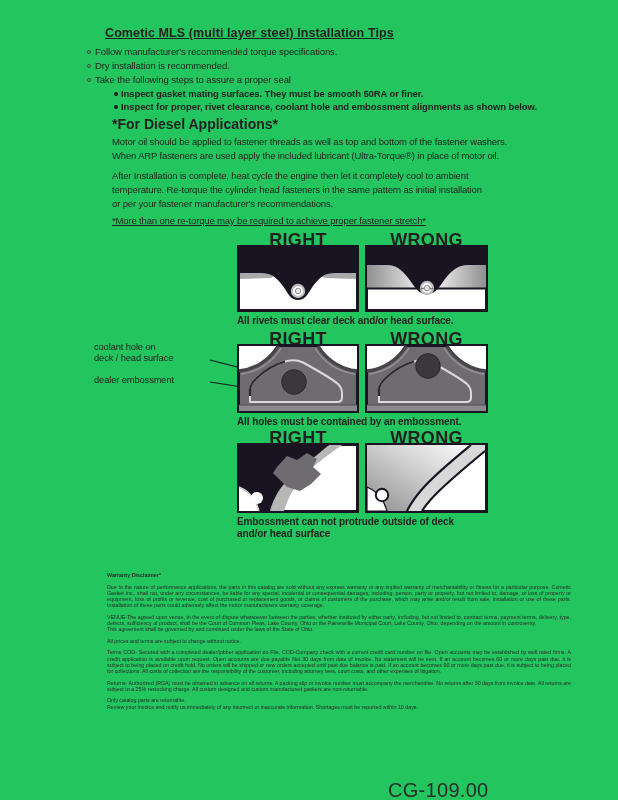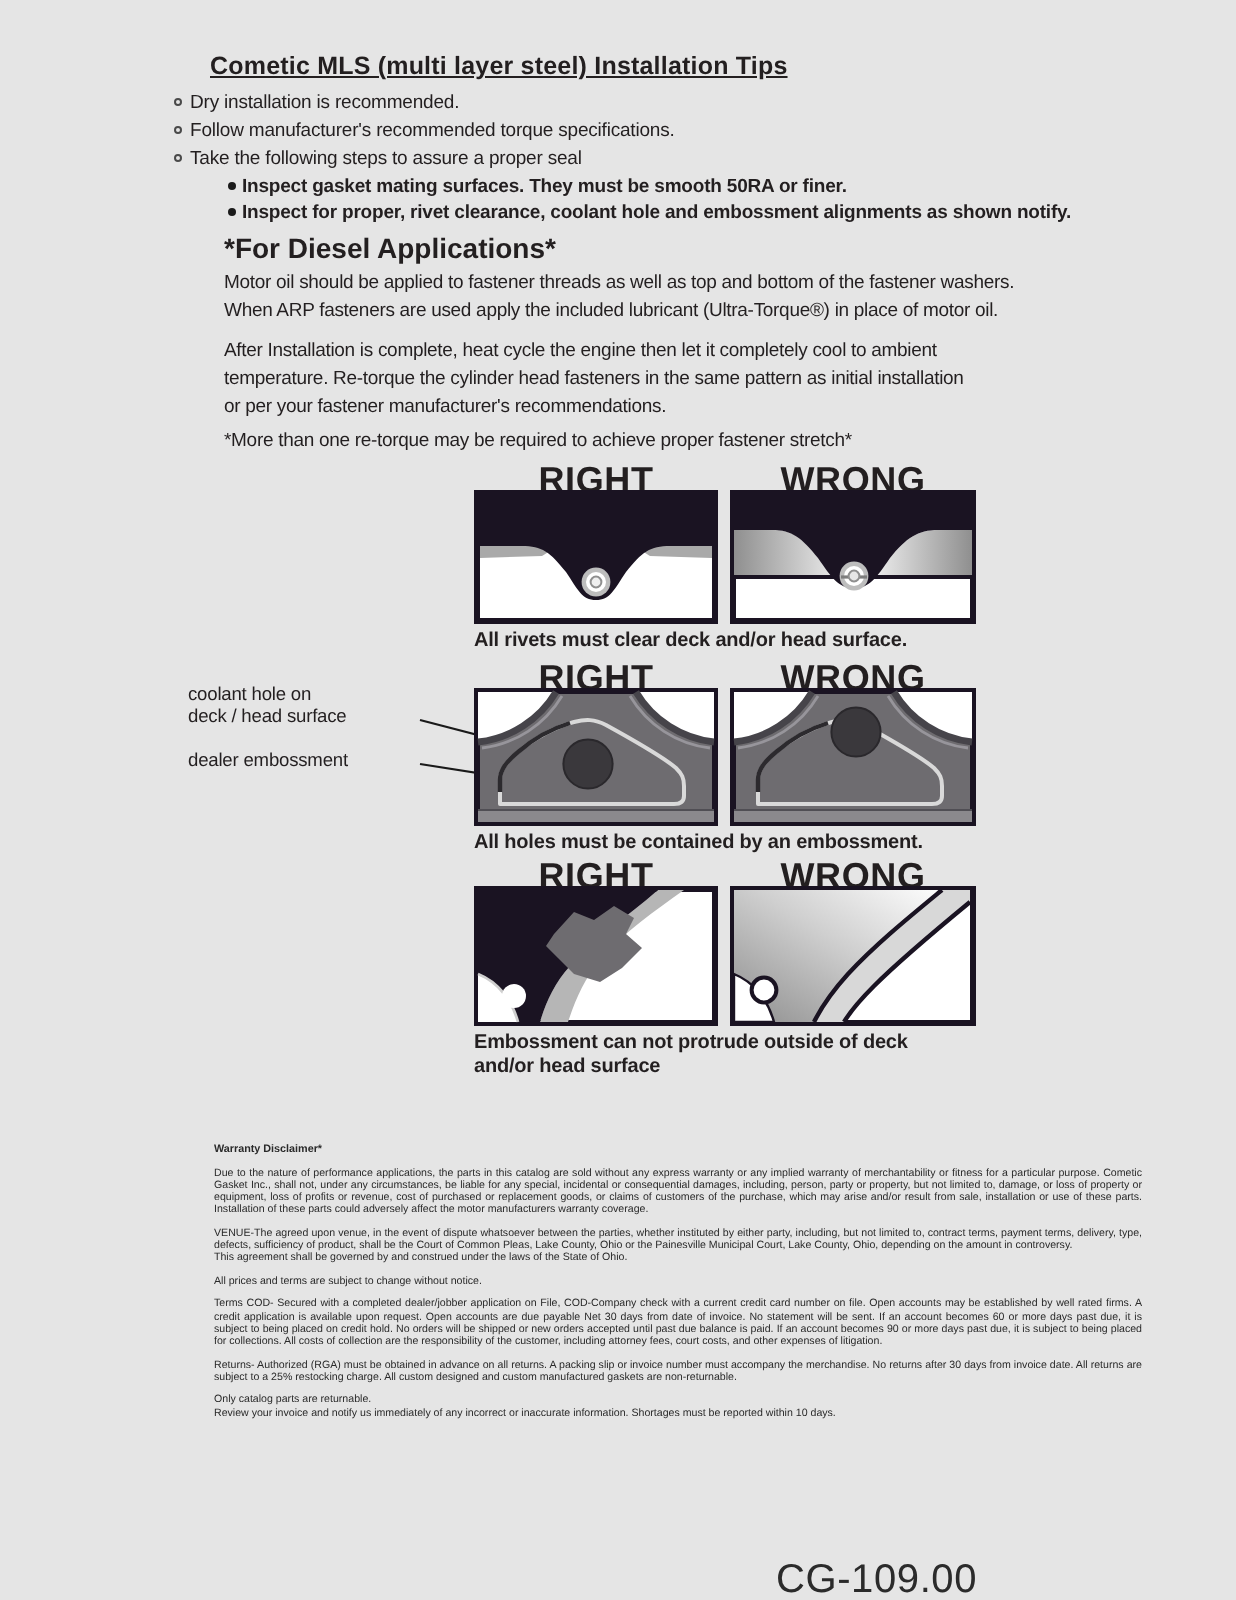--- a/index.html
+++ b/index.html
@@ -1,39 +1,39 @@
 <!DOCTYPE html>
 <html style="--ink: #1a1322; --gasket: #6e6c70; --emboss: #d9d9d9; --hole: #3a383c; --deckgray: #b3b3b3; --text: #231f20;"><head>
 <meta charset="utf-8">
 <style>
   * { margin:0; padding:0; box-sizing:border-box; }
   html,body { background:#ffffff; }
   .page {
-    position:relative; width:618px; height:800px; background:#e5e5e5;
+    position:relative; width:618px; height:800px; background:#22c55e;
     font-family:"Liberation Sans", sans-serif; color:var(--text,#231f20);
     overflow:hidden;
   }
   .abs { position:absolute; }
 
   
   .title { left:105px; top:26px; font-size:12.5px; font-weight:bold;
     text-decoration:underline; letter-spacing:.1px; }
   .tips { left:87px; top:45px; font-size:9.5px; letter-spacing:-.1px; }
   .tips .row { height:13.8px; line-height:13.8px; white-space:nowrap; }
   .subtips { left:114px; top:87px; font-size:9.5px; letter-spacing:-.1px; }
   .subtips .row { height:13.4px; line-height:13.4px; white-space:nowrap;font-weight:bold; }
   .b-ring { display:inline-block; width:4px; height:4px; border:1px solid #4a4a4a;
     border-radius:50%; margin-right:4px; vertical-align:1px; }
   .b-dot { display:inline-block; width:4px; height:4px; background:#1a1a1a;
     border-radius:50%; margin-right:3px; vertical-align:1px; }
 
   
   .diesel-head { left:112px; top:116px; font-size:14px; font-weight:bold; }
   .body-p { left:112px; font-size:9.5px; line-height:13.8px; letter-spacing:-.15px; white-space:nowrap; }
-  .p1 { top:135px; } .p2 { top:169px; } .p3 { top:214px; }
+  .p1 { top:135px; } .p2 { top:169px; } .p3 { top:214px;text-decoration:underline; }
 
   
   .dg-head { width:122px; text-align:center; font-size:18px; font-weight:bold; letter-spacing:.3px; }
   .dg-svg { display:block; }
   .cap { font-size:10px; font-weight:bold; letter-spacing:-.1px; line-height:11.5px; white-space:nowrap; }
   .ann { width:117px; font-size:9.3px; line-height:11px; letter-spacing:-.1px; }
 
   
   .legal { left:107px; top:572px; width:464px; font-size:5.3px; line-height:6.15px;
     letter-spacing:0; color:#2a2a2a; text-align:justify; }
@@ -47,28 +47,28 @@
   svg .sink { stroke:var(--ink,#1a1322); }
 </style>
 </head>
 <body>
 
 <div class="page">
 
   <div class="abs title">Cometic MLS (multi layer steel) Installation Tips</div>
 
   <div class="abs tips">
+    <div class="row"><span class="b-ring"></span><span>Follow manufacturer's recommended torque specifications.</span></div>
     <div class="row"><span class="b-ring"></span><span>Dry installation is recommended.</span></div>
-    <div class="row"><span class="b-ring"></span><span>Follow manufacturer's recommended torque specifications.</span></div>
     <div class="row"><span class="b-ring"></span><span>Take the following steps to assure a proper seal</span></div>
   </div>
 
   <div class="abs subtips">
     <div class="row"><span class="b-dot"></span><span>Inspect gasket mating surfaces.  They must be smooth 50RA or finer.</span></div>
-    <div class="row"><span class="b-dot"></span><span>Inspect for proper, rivet clearance, coolant hole and embossment alignments as shown notify.</span></div>
+    <div class="row"><span class="b-dot"></span><span>Inspect for proper, rivet clearance, coolant hole and embossment alignments as shown below.</span></div>
   </div>
 
   <div class="abs diesel-head">*For Diesel Applications*</div>
   <div class="abs body-p p1">Motor oil should be applied to fastener threads as well as top and bottom of the fastener washers.<br>When ARP fasteners are used apply the included lubricant (Ultra-Torque®) in place of motor oil.</div>
   <div class="abs body-p p2">After Installation is complete, heat cycle the engine then let it completely cool to ambient<br>temperature. Re-torque the cylinder head fasteners in the same pattern as initial installation<br>or per your fastener manufacturer's recommendations.</div>
   <div class="abs body-p p3">*More than one re-torque may be required to achieve proper fastener stretch*</div>
 
   <div class="abs dg-head" style="left:237px;top:230px">RIGHT</div>
   <div class="abs dg-head" style="left:365px;top:230px;width:123px">WRONG</div>
 

